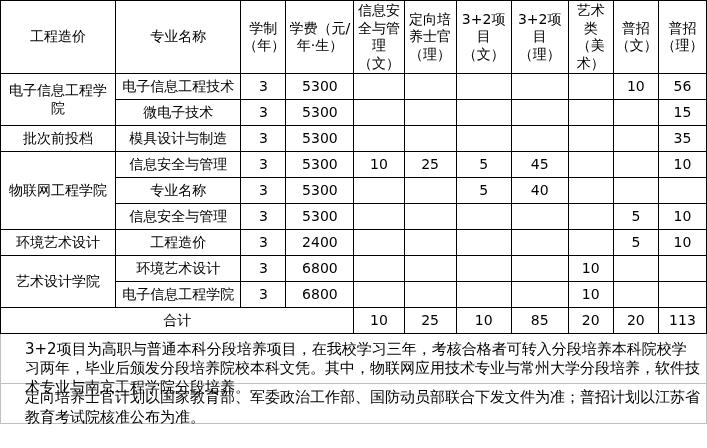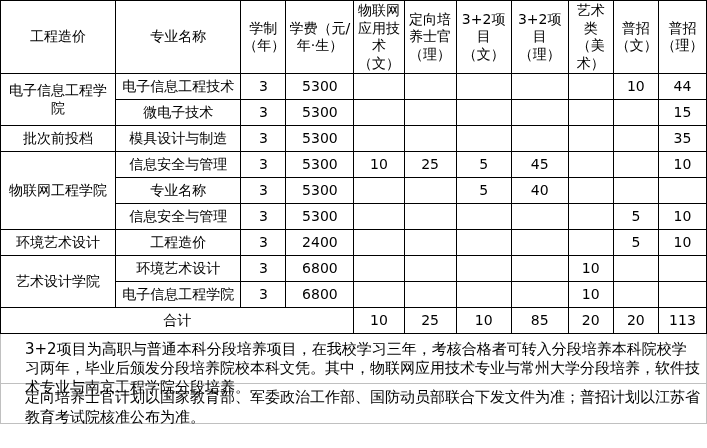--- a/index.html
+++ b/index.html
@@ -70,42 +70,42 @@
     <col style="width:45px">
       <col style="width:45px">
       <col style="width:48px">
   </colgroup>
   <thead>
     <tr class="hrow">
       <th>工程造价</th>
       <th>专业名称</th>
       <th>学制（年）</th>
       <th>学费（元/年·生）</th>
-      <th>物联网应用技术（文）</th>
+      <th>信息安全与管理（文）</th>
       <th>定向培养士官（理）</th>
       <th>3+2项目（文）</th>
       <th>3+2项目（理）</th>
       <th>艺术类（美术）</th>
       <th>普招（文）</th>
       <th>普招（理）</th>
     </tr>
   </thead>
   <tbody>
     <tr class="drow">
       <td rowspan="2">电子信息工程学院</td>
       <td>电子信息工程技术</td>
       <td>3</td>
       <td>5300</td>
       <td></td>
       <td></td>
       <td></td>
       <td></td>
       <td></td>
       <td>10</td>
-      <td>44</td>
+      <td>56</td>
     </tr>
     <tr class="drow">
       <td>微电子技术</td>
       <td>3</td>
       <td>5300</td>
       <td></td>
       <td></td>
       <td></td>
       <td></td>
       <td></td>

